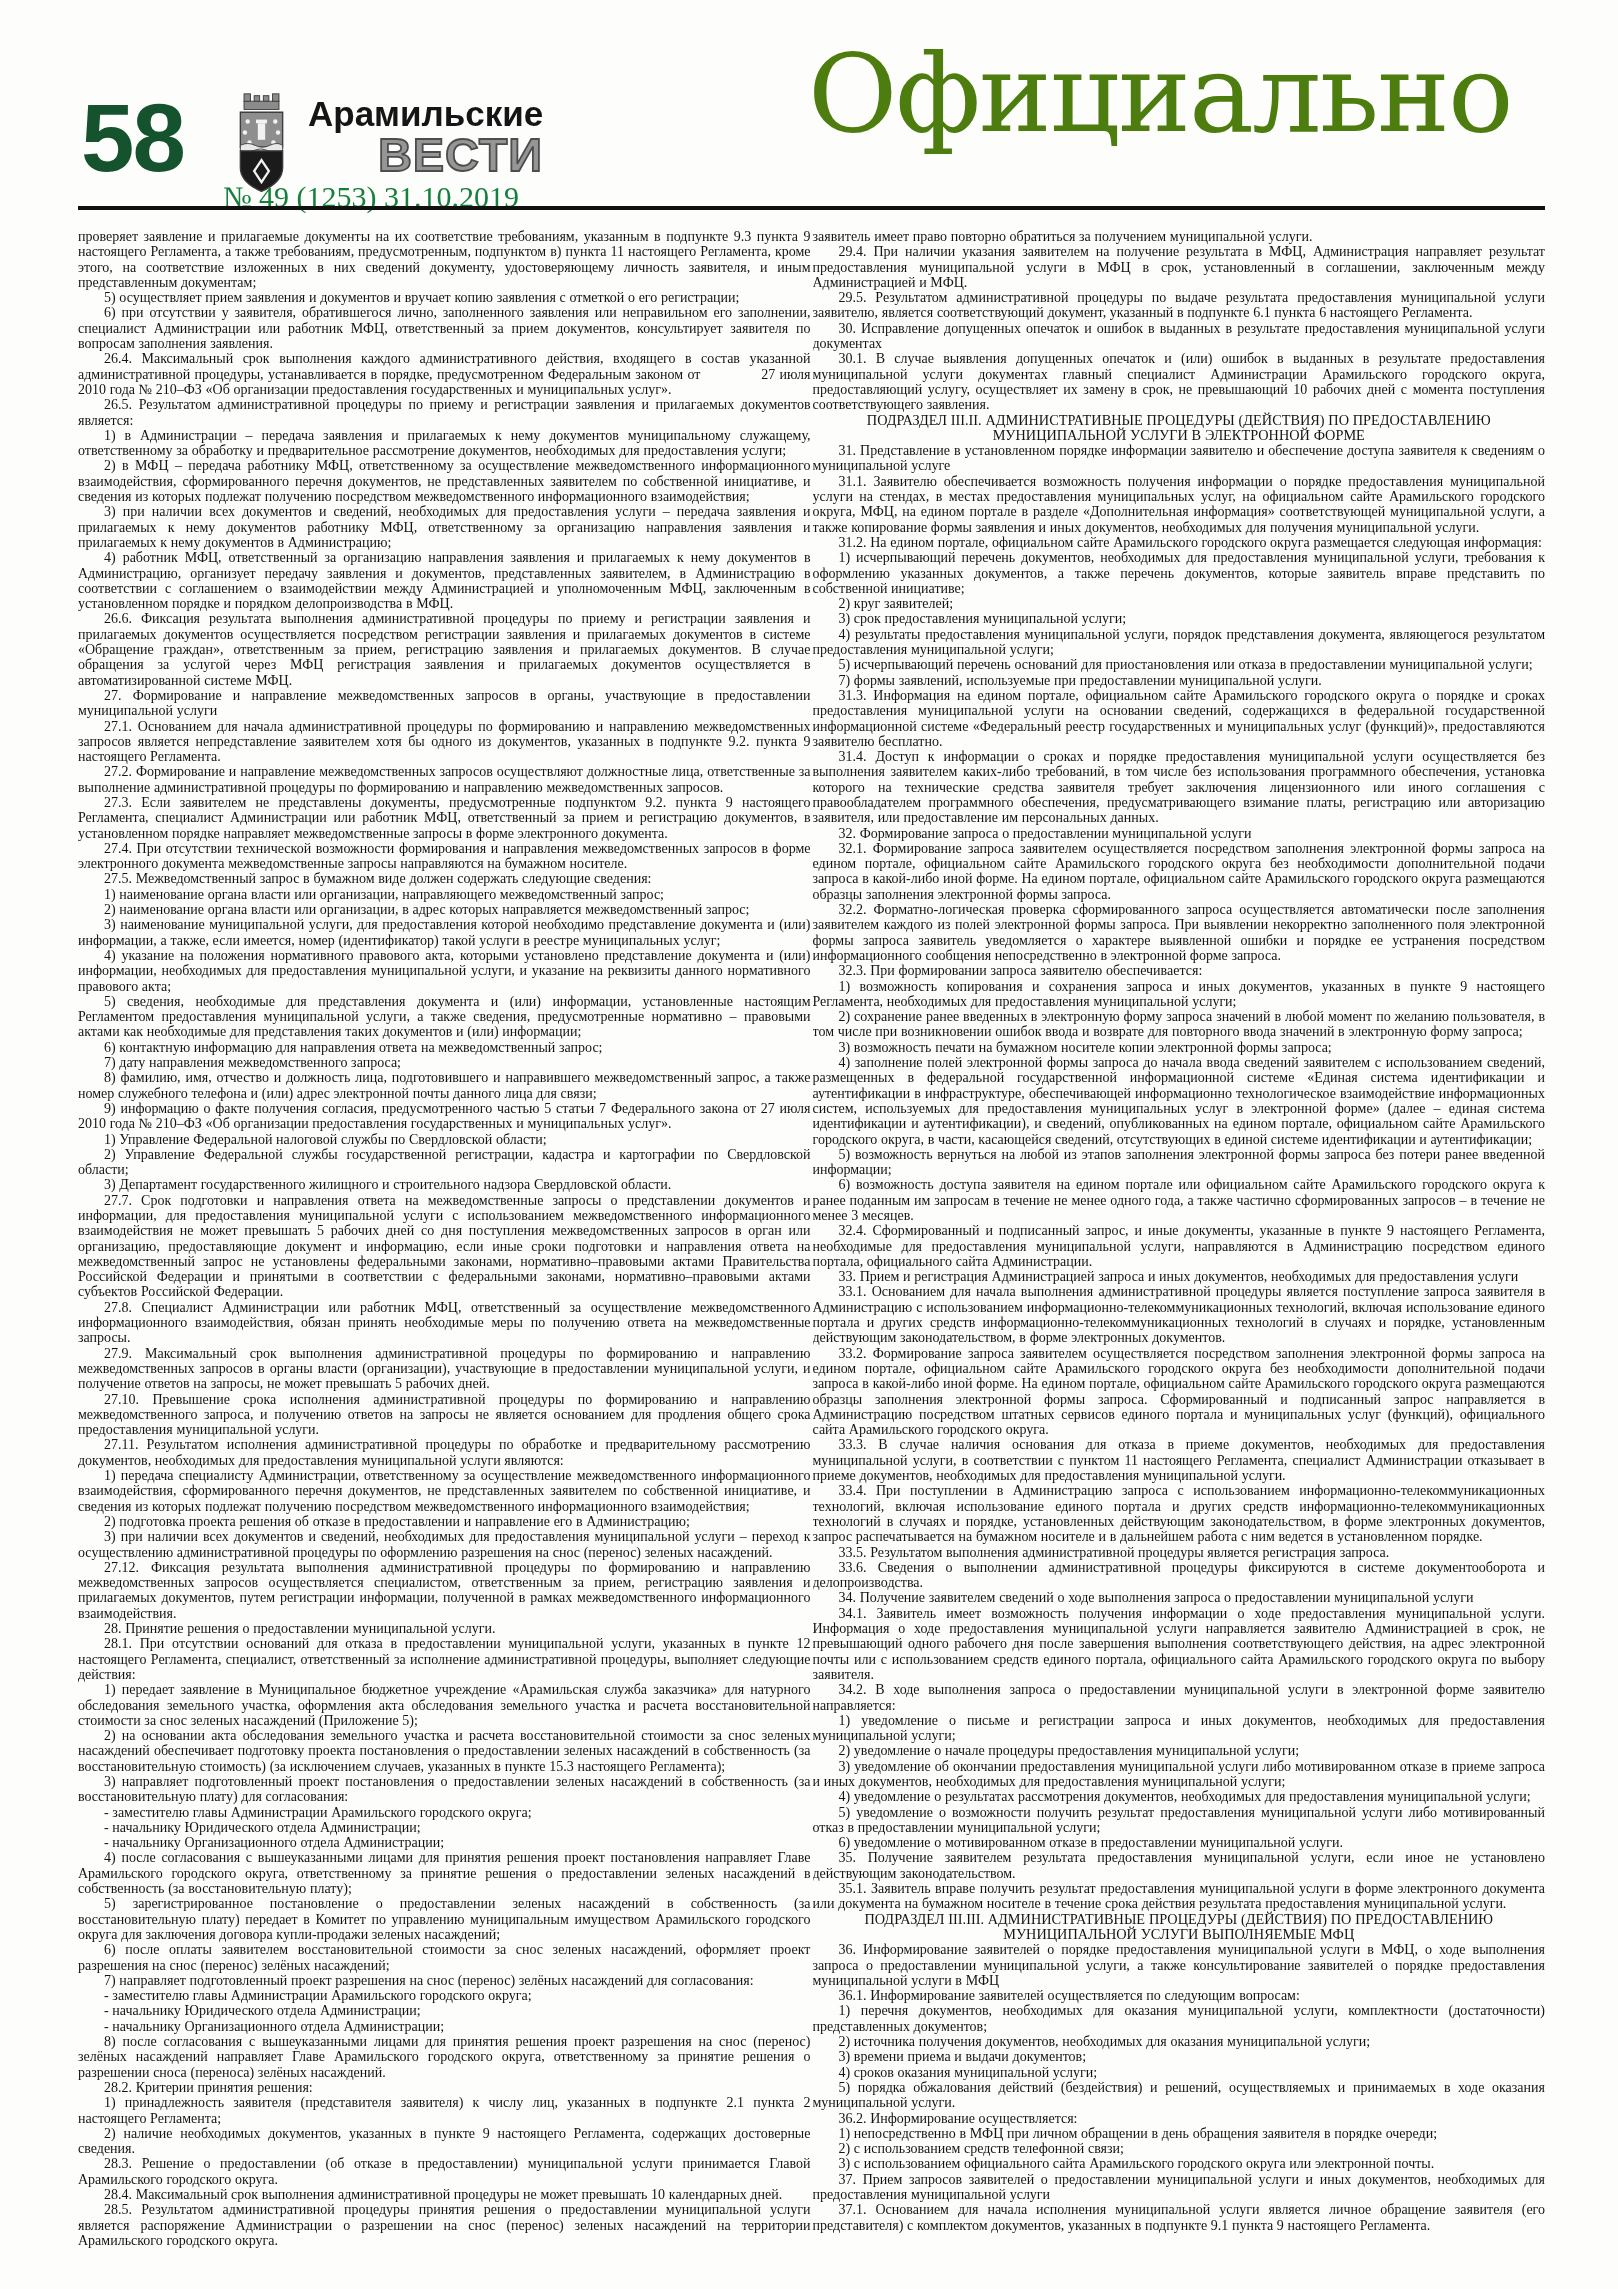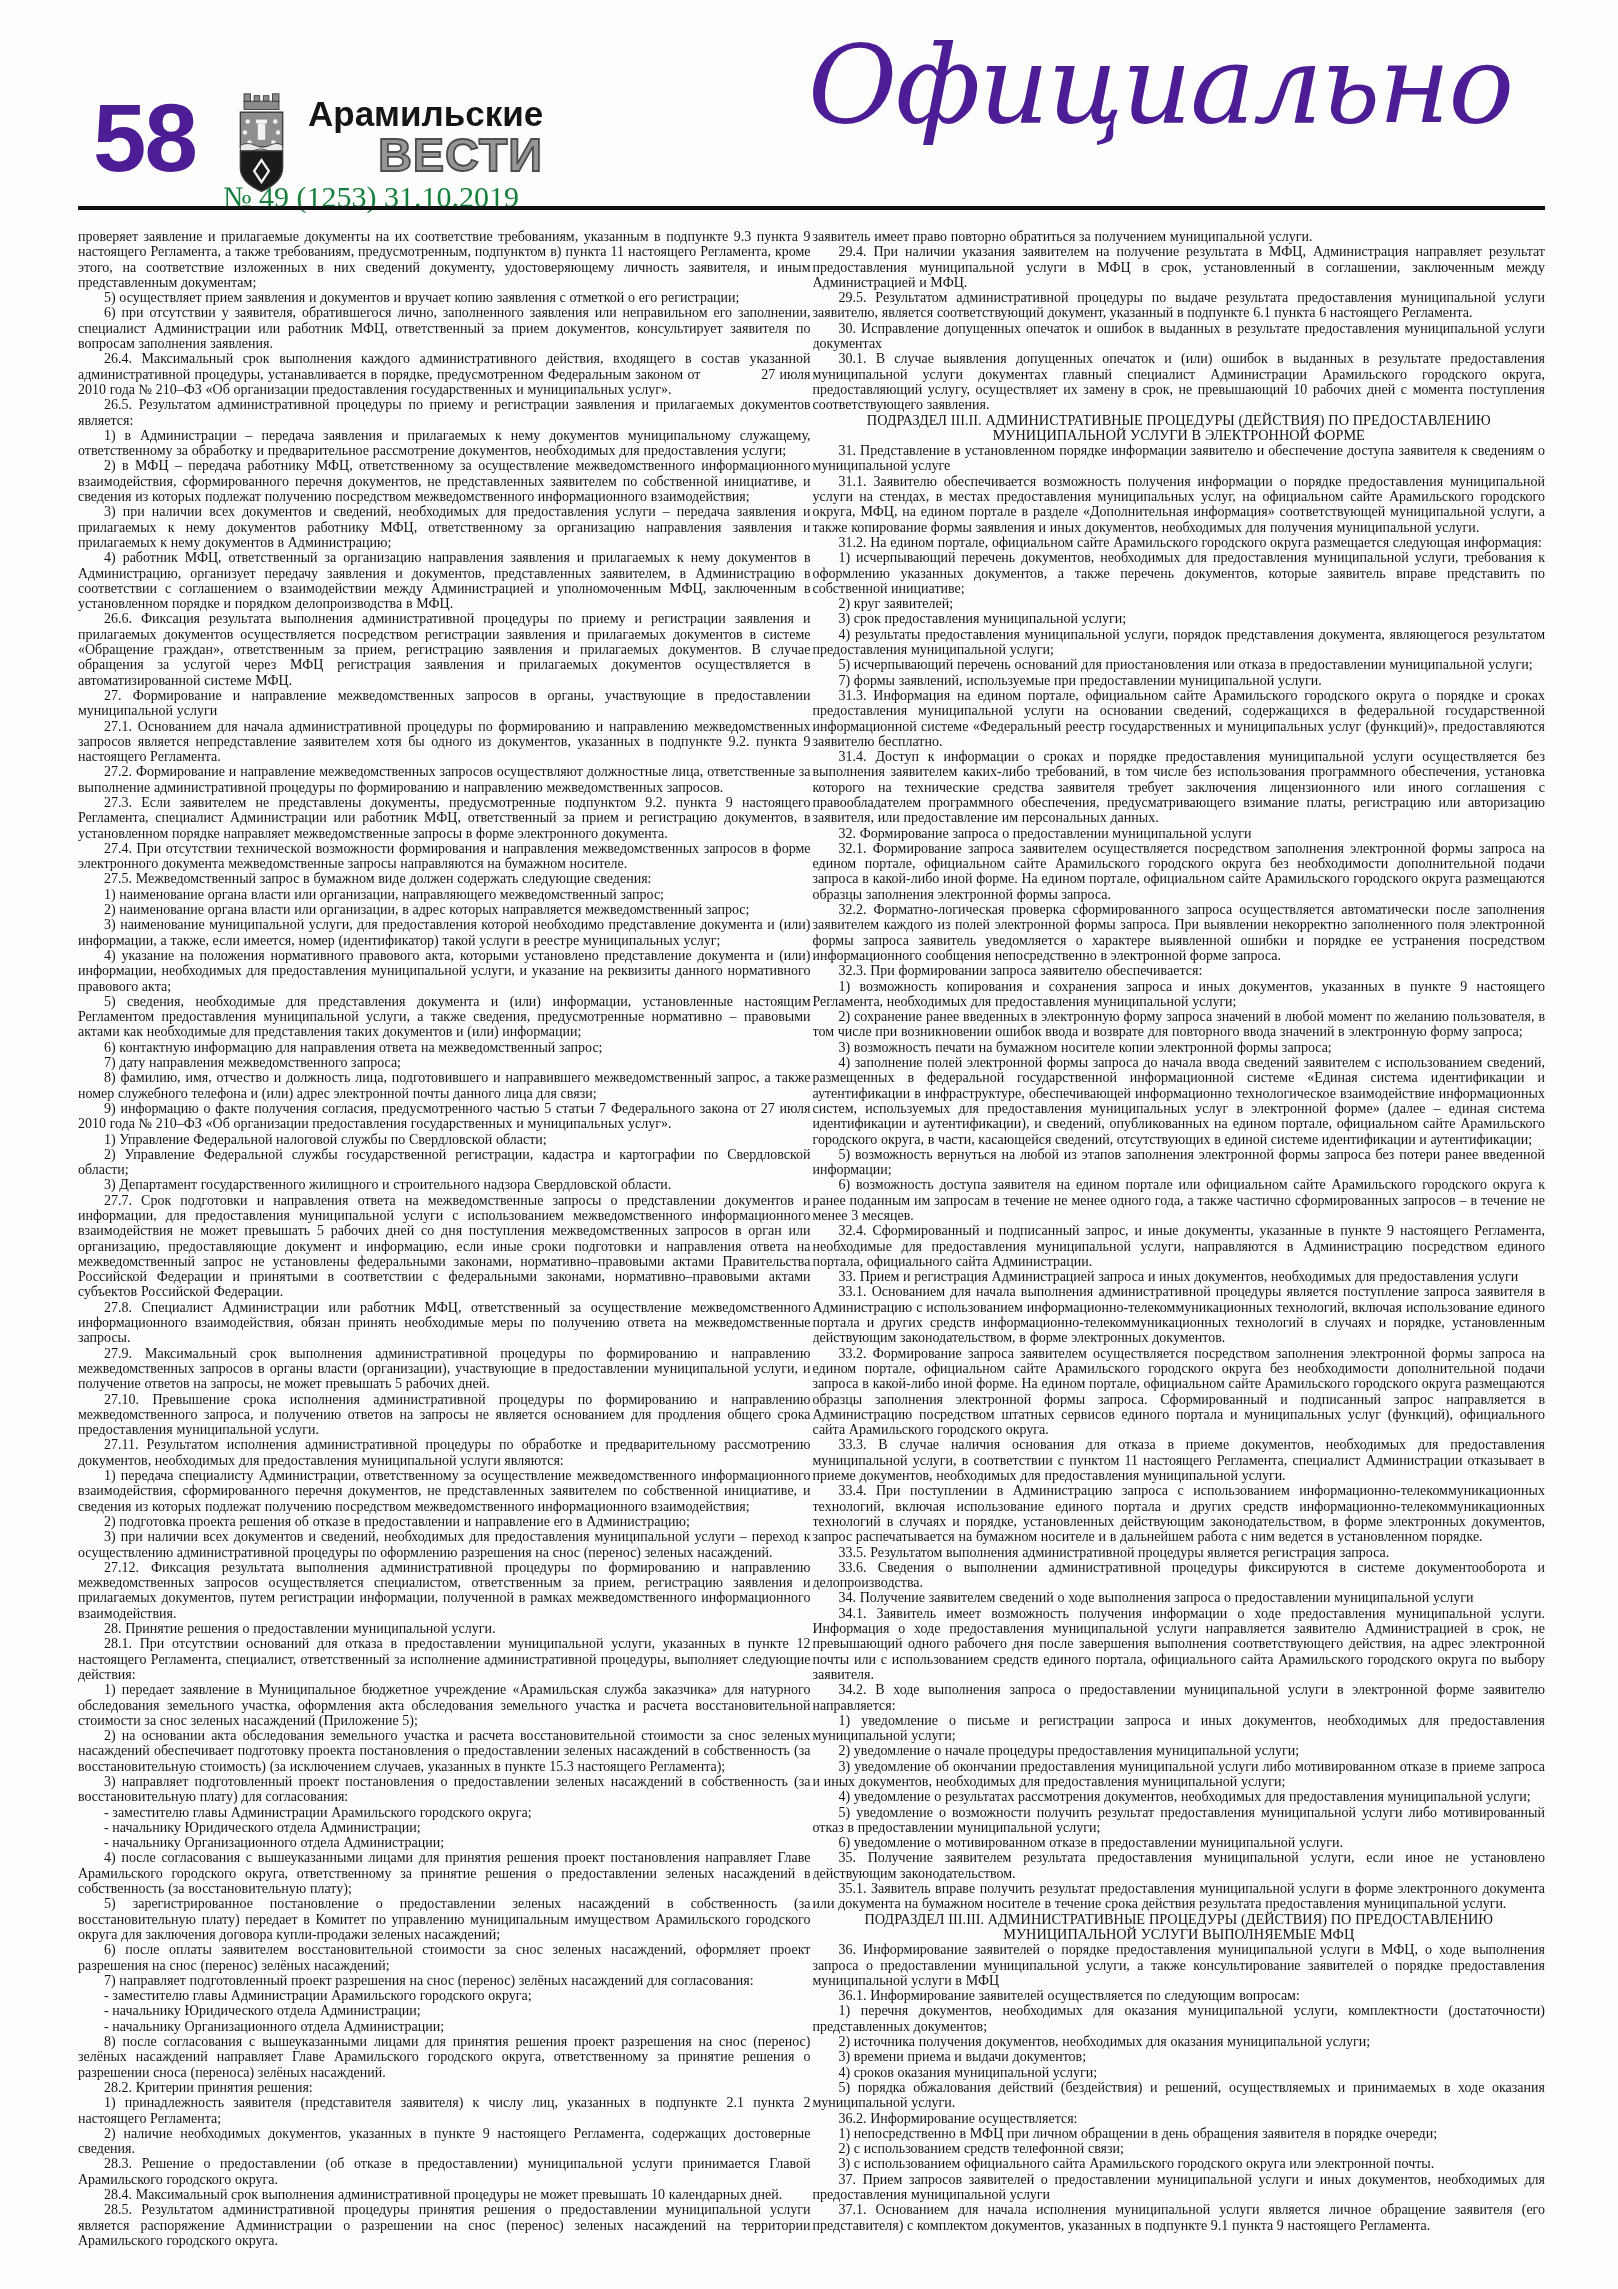--- a/index.html
+++ b/index.html
@@ -10,23 +10,22 @@
     background:#fdfdfc;
     overflow:hidden;
     font-family:"Liberation Serif", serif;
     color:#141414;
   }
   
   .header{position:absolute;top:0;left:0;right:0;height:210px;}
   .page-num{
     position:absolute;left:81px;top:90px;
     font-family:"Liberation Sans", sans-serif;
-    font-weight:900;font-size:96px;line-height:1;color:#4c1d95;
+    font-weight:900;font-size:96px;line-height:1;color:#14532d;
     letter-spacing:-1.8px;
-    margin-left:12px;
   }
   .coat{position:absolute;left:231px;top:92px;width:61px;height:103px;}
   .masthead{position:absolute;left:308px;top:96px;width:305px;}
   .masthead-top{
     font-family:"Liberation Sans", sans-serif;
     font-weight:700;font-size:35px;line-height:1;color:#151515;
     letter-spacing:0px;
   }
   .masthead-main{
     font-family:"Liberation Sans", sans-serif;
@@ -37,24 +36,24 @@
     margin-top:1.8px;
     text-align:center;
   }
   .issue{
     position:absolute;left:223px;top:182px;width:240px;
     font-family:"Liberation Serif", serif;
     font-size:30px;line-height:1;color:#15803d;
     white-space:nowrap;
   }
   .official{
-    position:absolute;left:808px;top:20px;
+    position:absolute;left:808px;top:29px;
     font-family:"DejaVu Serif", serif;
-    font-style:italic;font-size:109px;line-height:1.2;
-    color:#4c1d95;letter-spacing:-1.8px;
+    font-size:109px;line-height:1.2;
+    color:#4d7c0f;letter-spacing:-1.8px;
   }
   .rule{position:absolute;top:206px;left:78px;width:1467px;height:3.7px;background:#111;}
   
   .body{
     position:absolute;top:229px;left:78px;width:1467px;bottom:37px;
     display:flex;gap:2px;
     overflow:hidden;
   }
   .col{flex:1 1 0;overflow:hidden;}
   .para{

